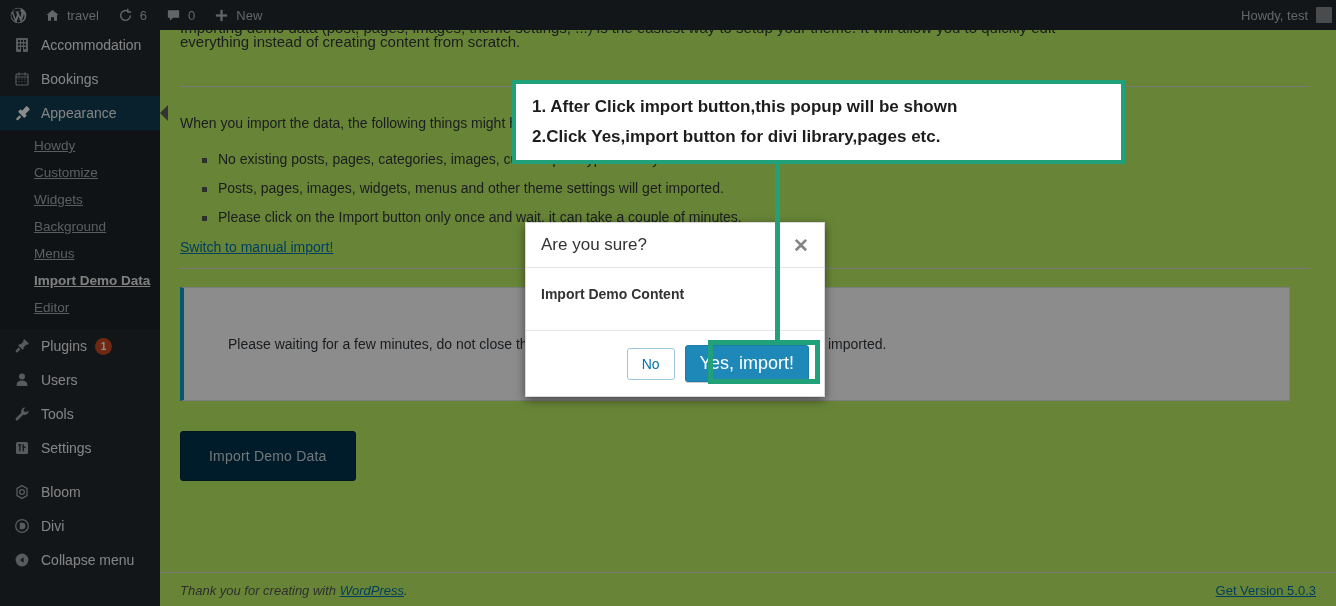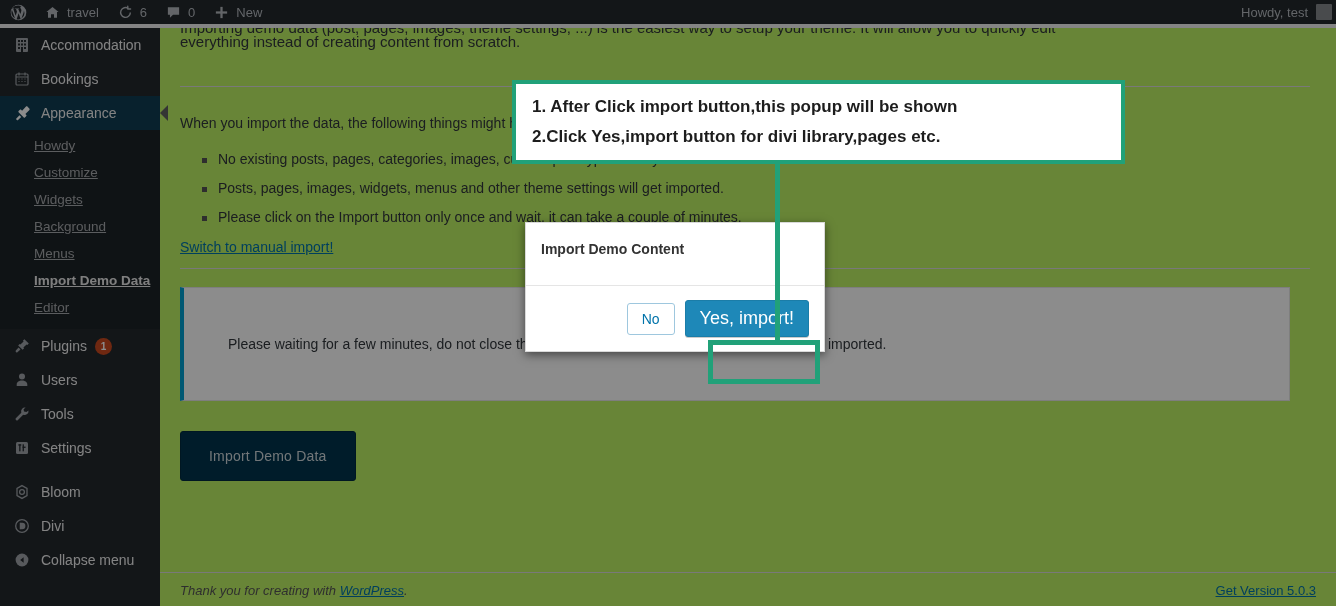--- a/index.html
+++ b/index.html
@@ -6,21 +6,21 @@
   html, body {
     width: 1336px; height: 606px;
     overflow: hidden;
     font-family: "Liberation Sans", sans-serif;
     background: #f1f1f1;
   }
   #root { position: relative; width: 1336px; height: 606px; }
 
   
   .adminbar {
-    position: absolute; top: 0; left: 0; width: 1336px; height: 24px;
+    position: absolute; top: 0; left: 0; width: 1336px; height: 30px;
     background: #23282d; color: #b4b9be;
     display: flex; align-items: center; z-index: 60;
     font-size: 13px;
   }
   .ab-item {
     display: flex; align-items: center; gap: 6px;
     padding: 0 9px; height: 28px; color: #b4b9be; white-space: nowrap;
   }
   .ab-logo { padding-left: 10px; padding-right: 8px; }
   .ab-right { margin-left: auto; display: flex; align-items: center; padding-right: 4px; }
@@ -397,20 +397,24 @@
     </div>
     <div class="ab-right">
       <span>Howdy, test</span>
       <span class="ab-avatar"></span>
     </div>
   </div>
 
   <div class="overlay"></div>
 
   <div class="modal">
+    <div class="modal-header">
+      <h3 class="modal-title">Are you sure?</h3>
+      <button class="modal-close">✕</button>
+    </div>
     <div class="modal-body">
       <p>Import Demo Content</p>
     </div>
     <div class="modal-footer">
       <button class="btn-no">No</button>
       <button class="btn-yes">Yes, import!</button>
     </div>
   </div>
 
   <div class="connector"></div>

